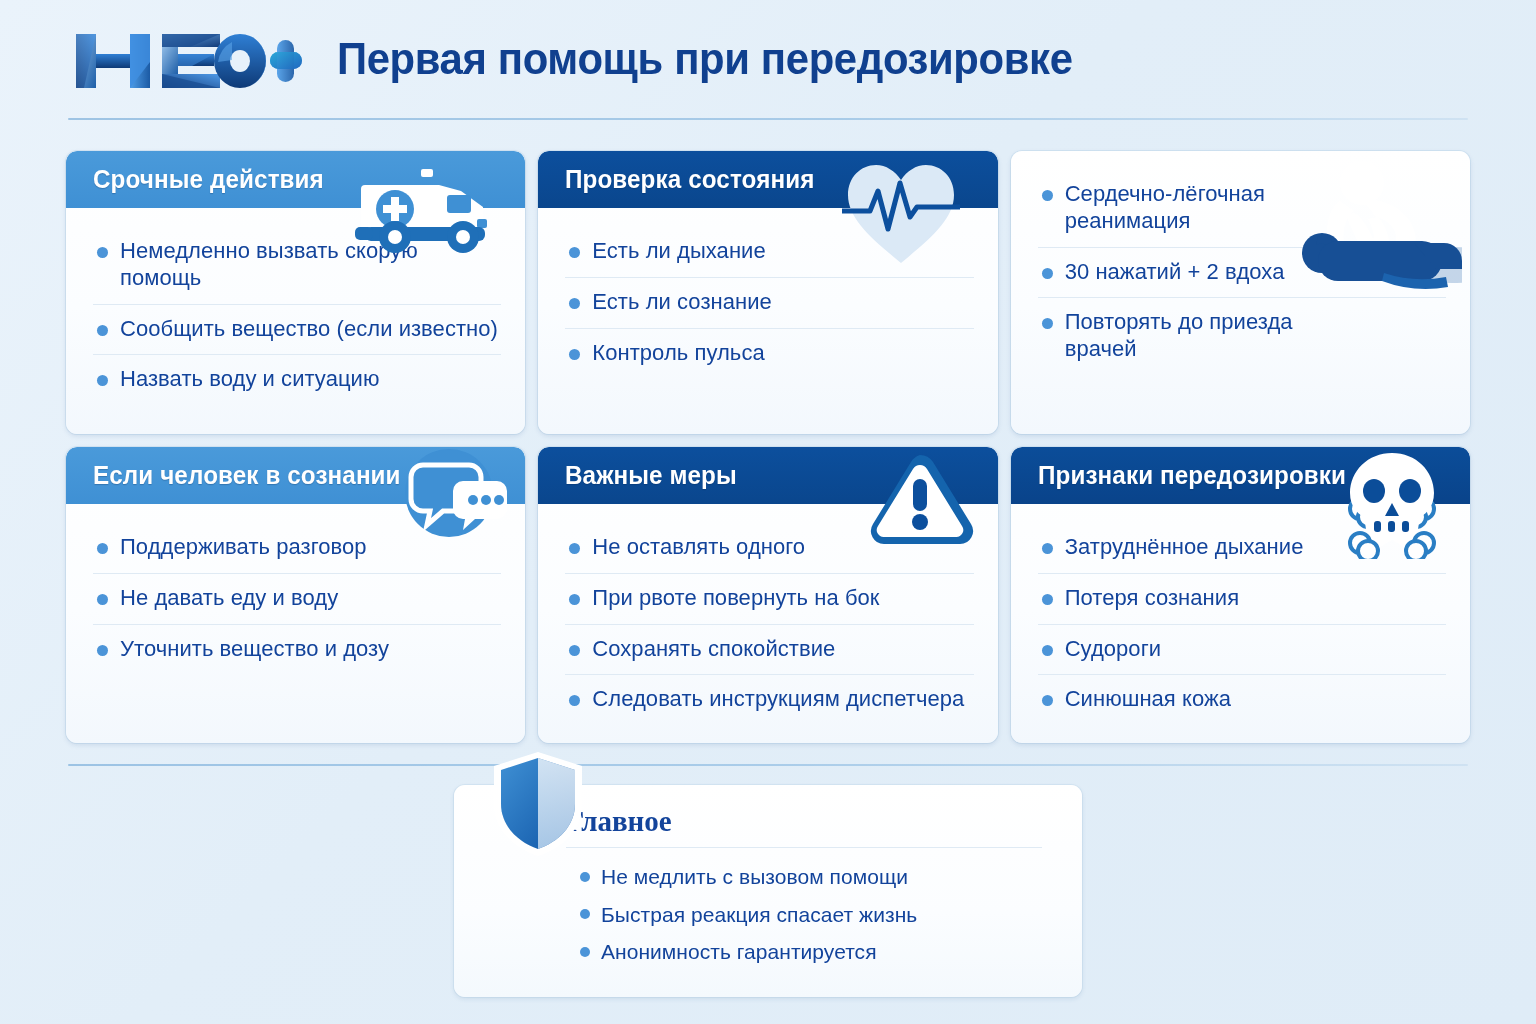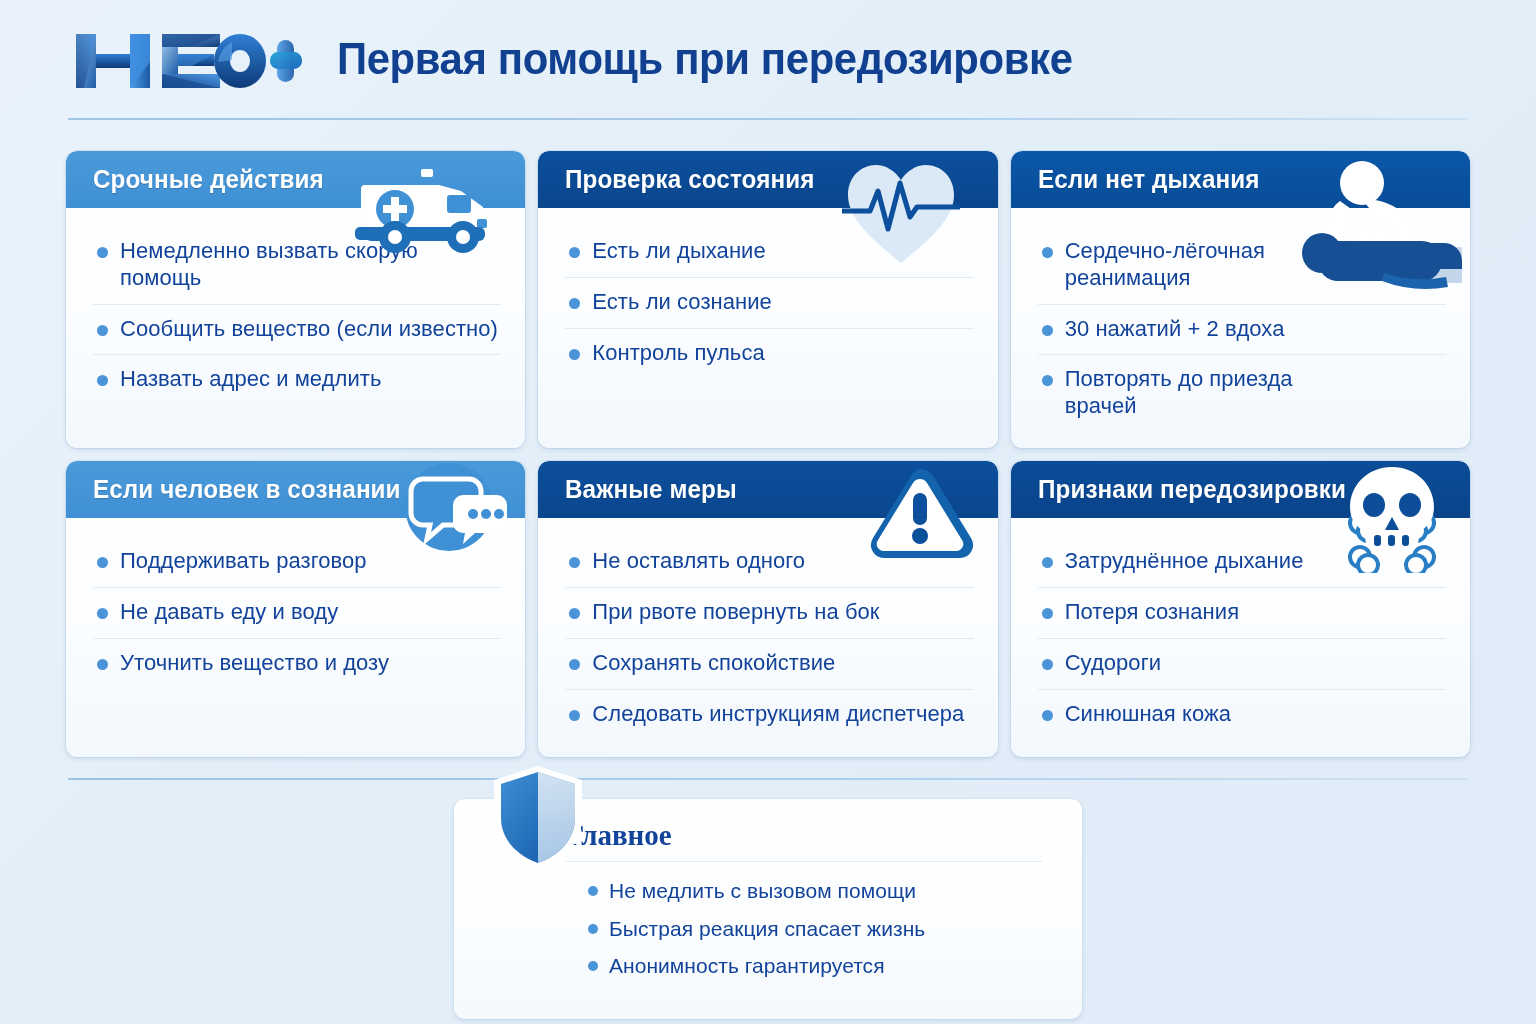--- a/index.html
+++ b/index.html
@@ -178,21 +178,21 @@
     font-family: "Liberation Serif", serif;
     font-size: 29px;
     font-weight: bold;
     color: #13449b;
     padding-bottom: 9px;
     border-bottom: 1px solid #dfeaf4;
     margin-bottom: 10px;
   }
   ul.summary-items {
     list-style: none;
-    margin: 8px;
+    margin: 0;
     padding: 0 0 0 14px;
   }
   ul.summary-items li {
     display: flex;
     align-items: center;
     gap: 11px;
     padding: 6px 0;
   }
   ul.summary-items .bullet { margin-top: 0; width: 10px; height: 10px; }
   ul.summary-items .item-text { font-size: 21px; }
@@ -288,21 +288,21 @@
           <li>
               <span class="bullet"></span>
               <span class="item-text">Немедленно вызвать скорую помощь</span>
             </li>
           <li>
               <span class="bullet"></span>
               <span class="item-text">Сообщить вещество (если известно)</span>
             </li>
           <li>
               <span class="bullet"></span>
-              <span class="item-text">Назвать адрес и медлить</span>
+              <span class="item-text">Назвать воду и ситуацию</span>
             </li>
         </ul>
       </div>
     </div>
 
     <div class="card">
       <div class="card-head head-navy">
         <div class="card-title">Проверка состояния</div>
       </div>
       <div class="card-icon" style="right:38px; top:8px;">
@@ -323,23 +323,20 @@
             </li>
           <li>
               <span class="bullet"></span>
               <span class="item-text">Контроль пульса</span>
             </li>
         </ul>
       </div>
     </div>
 
     <div class="card narrow-text">
-      <div class="card-head head-navy2">
-        <div class="card-title">Если нет дыхания</div>
-      </div>
       <div class="card-icon" style="right:8px; top:4px;">
         <svg width="180" height="150" viewBox="0 0 180 150" aria-hidden="true">
 
           <circle cx="80" cy="28" r="22" fill="#ffffff"></circle>
           <path d="M58 46 C46 54 42 74 48 92 l14 -4 C60 74 64 62 72 56 z" fill="#ffffff"></path>
           <path d="M80 44 C104 44 122 54 130 70 C136 82 134 92 128 96 l-14 -8 C116 78 110 66 94 62 z" fill="#ffffff"></path>
           <path d="M72 58 C78 60 86 72 92 86 l-14 6 C72 78 66 66 64 60 z" fill="#ffffff"></path>
           <path d="M96 62 C102 68 106 78 108 90 l-14 2 C92 80 90 70 86 64 z" fill="#ffffff"></path>
           <ellipse cx="92" cy="96" rx="15" ry="13" fill="#ffffff"></ellipse>
 

